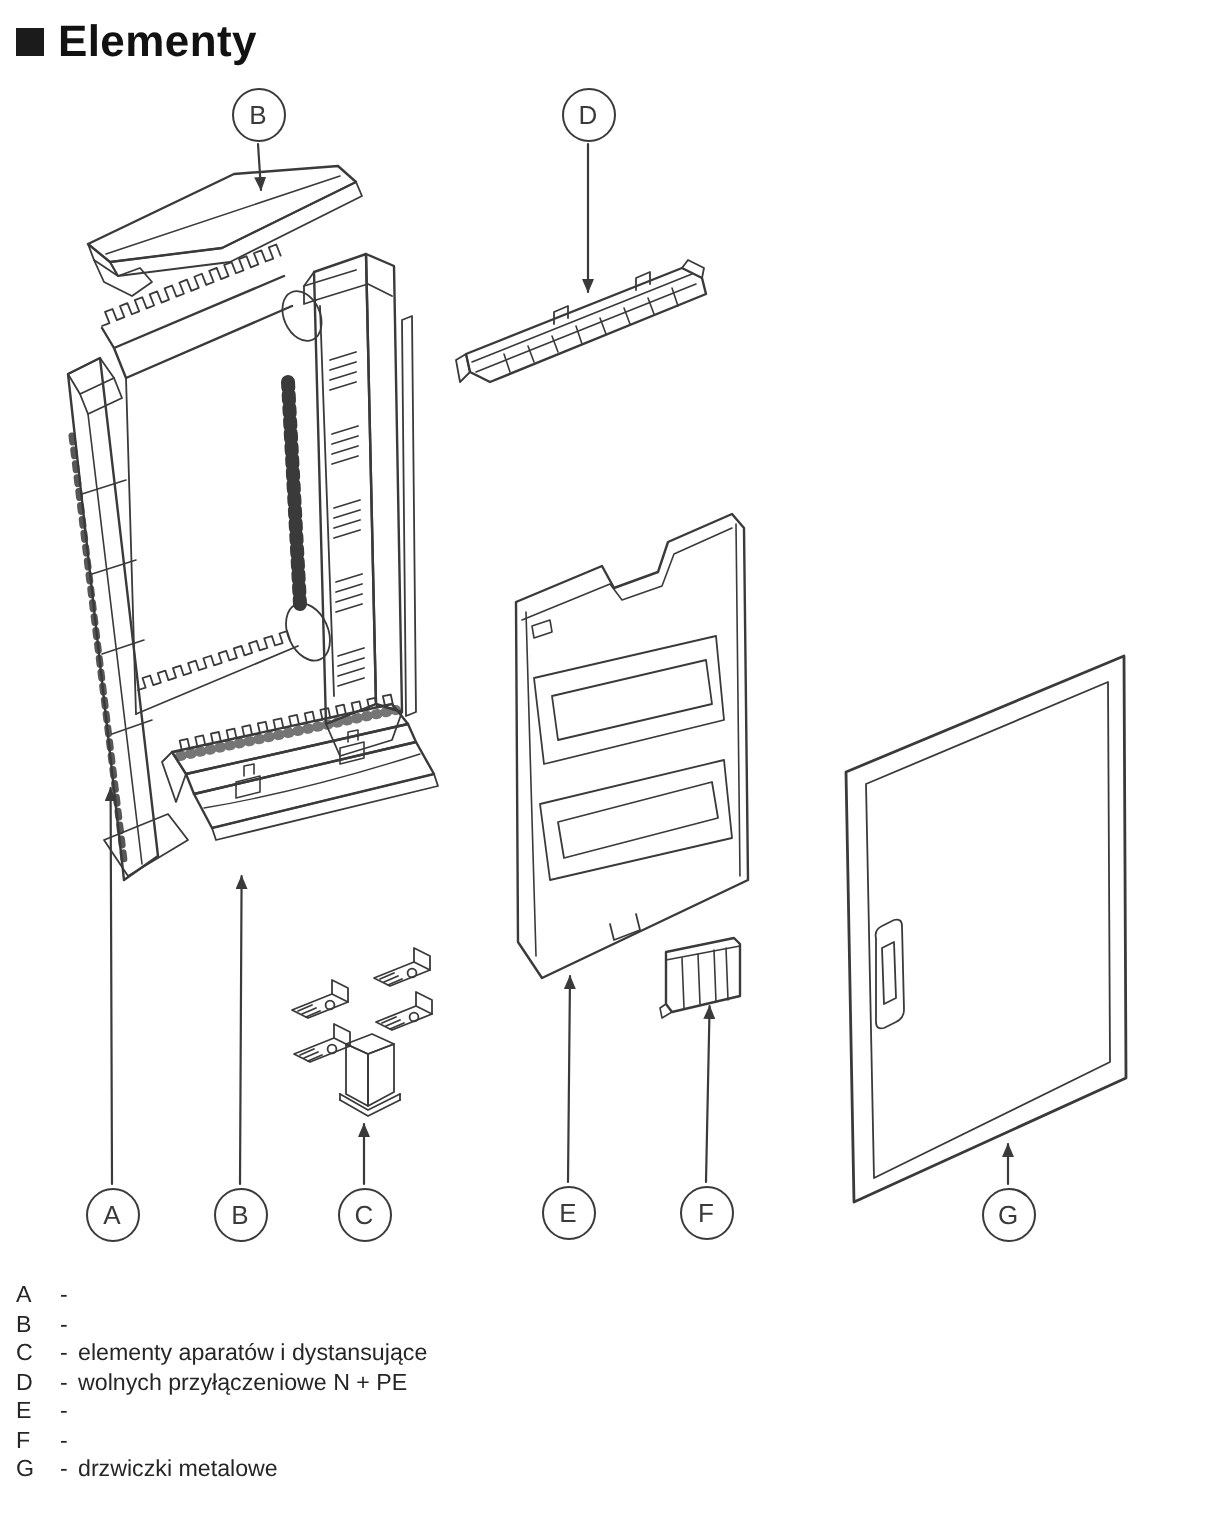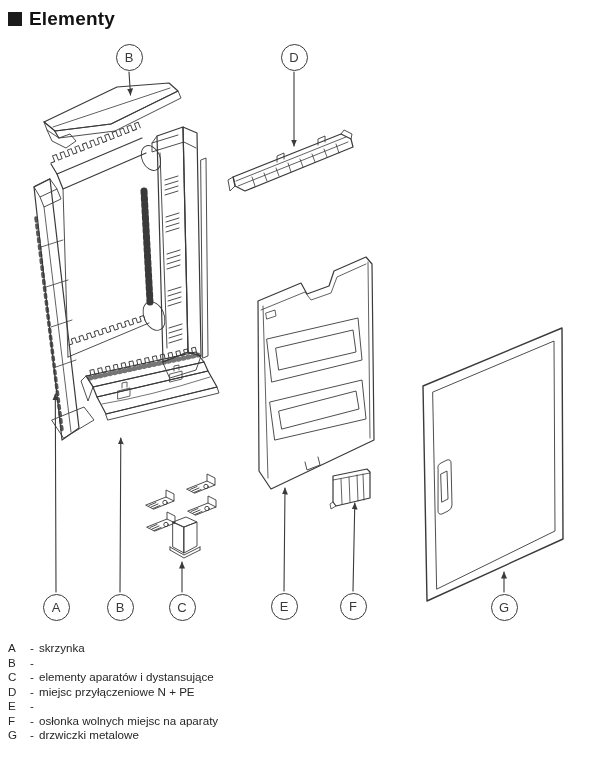--- a/index.html
+++ b/index.html
@@ -2,21 +2,21 @@
 <html><head>
 <meta charset="utf-8">
 <style>
   html,body { margin:0; padding:0; background:#ffffff; }
   .page {
     position:relative; width:613px; height:764px; background:#fff;
     font-family:"Liberation Sans","DejaVu Sans",sans-serif; color:#231f20; overflow:hidden;
   }
   .title-row { position:absolute; left:8px; top:8px; display:flex; align-items:center; gap:7px; }
   .title-square { width:14px; height:14px; background:#1b1b1b; }
-  .title-text { margin:0; font-size:19px; font-weight:bold; color:#121212; letter-spacing:.2px; }
+  .title-text { margin:0; font-size:22px; font-weight:bold; color:#121212; letter-spacing:.2px; }
   svg.art { position:absolute; left:0; top:0; }
   .callout {
     position:absolute; width:27px; height:27px; box-sizing:border-box;
     border:1.3px solid #3a3a3a; border-radius:50%; background:#fff;
     display:flex; align-items:center; justify-content:center;
     font-size:13px; color:#3a3a3a;
   }
   .legend { position:absolute; left:8px; top:641px; font-size:11.6px; line-height:14.5px; color:#262626; }
   .legend-row { display:grid; grid-template-columns:22px 9px auto; }
   .legend-letter { }
@@ -223,44 +223,42 @@
       <span>F</span>
     </div>
   <div class="callout" style="left:490.5px; top:593.5px;">
       <span>G</span>
     </div>
 
   <div class="legend">
     <div class="legend-row">
       <span class="legend-letter">A</span>
       <span class="legend-dash">-</span>
-      <span class="legend-text">skrzynka</span>
     </div>
     <div class="legend-row">
       <span class="legend-letter">B</span>
       <span class="legend-dash">-</span>
     </div>
     <div class="legend-row">
       <span class="legend-letter">C</span>
       <span class="legend-dash">-</span>
       <span class="legend-text">elementy aparatów i dystansujące</span>
     </div>
     <div class="legend-row">
       <span class="legend-letter">D</span>
       <span class="legend-dash">-</span>
-      <span class="legend-text">miejsc przyłączeniowe N + PE</span>
+      <span class="legend-text">wolnych przyłączeniowe N + PE</span>
     </div>
     <div class="legend-row">
       <span class="legend-letter">E</span>
       <span class="legend-dash">-</span>
     </div>
     <div class="legend-row">
       <span class="legend-letter">F</span>
       <span class="legend-dash">-</span>
-      <span class="legend-text">osłonka wolnych miejsc na aparaty</span>
     </div>
     <div class="legend-row">
       <span class="legend-letter">G</span>
       <span class="legend-dash">-</span>
       <span class="legend-text">drzwiczki metalowe</span>
     </div>
   </div>
 
 </div>
 

